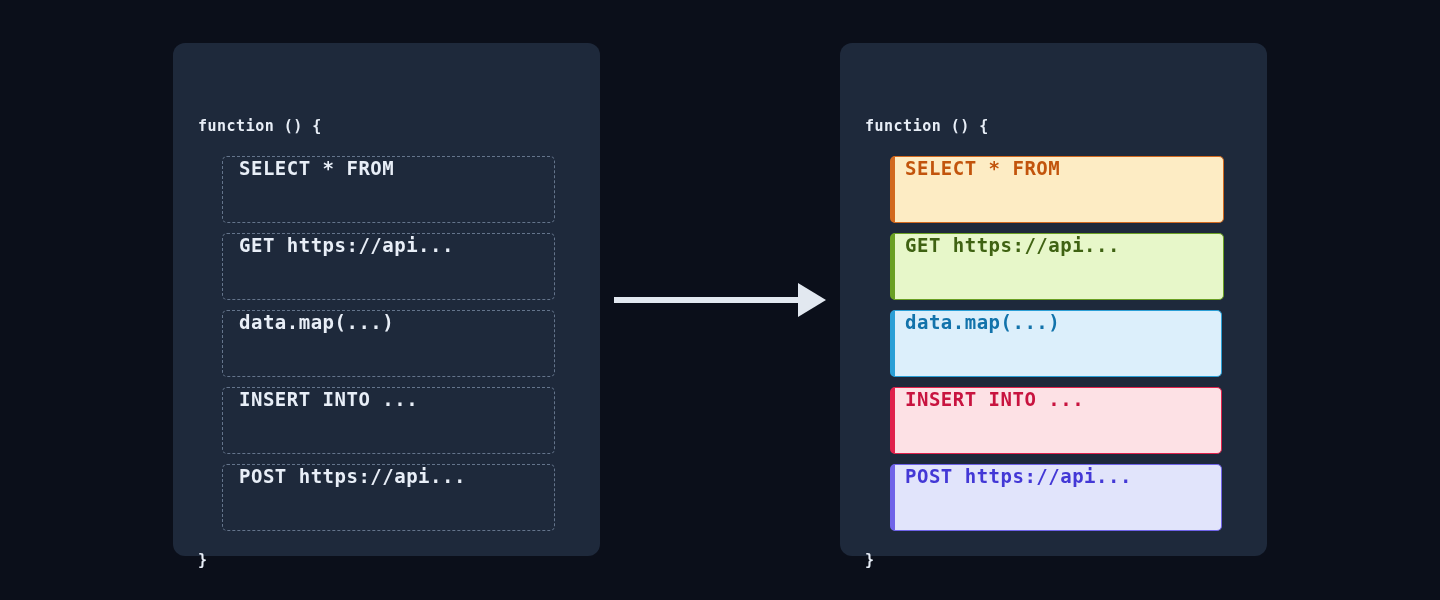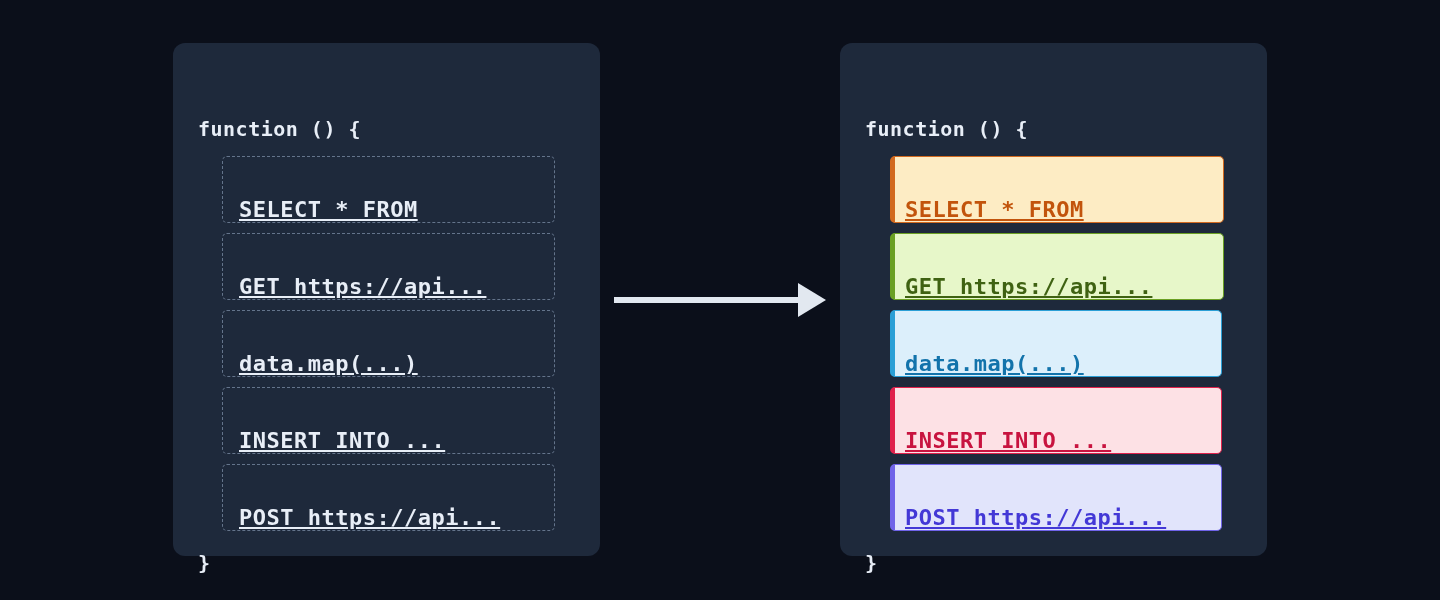--- a/index.html
+++ b/index.html
@@ -32,47 +32,46 @@
     top: 43px;
     height: 513px;
   }
   .panel-before { left: 173px;  width: 427px; }
   .panel-after  { left: 840px;  width: 427px; }
 
   .code-line {
     position: absolute;
     left: 25px;
     color: #e8eef7;
-    font-size: 20px;
+    font-size: 15px;
     font-weight: bold;
     letter-spacing: 0.5px;
     white-space: pre;
   }
   .code-open  { top: 74px; }
   .code-close { top: 508px; }
 
   
   .rows {
     position: absolute;
     left: 49px;
     top: 113px;
   }
   .panel-after .rows { left: 50px; }
 
   .row {
     height: 67px;
     margin-bottom: 10px;
     display: flex;
-    align-items: flex-end;
+    align-items: flex-start;
     border-radius: 5px;
-    font-size: 22px;
+    font-size: 19px;
     font-weight: bold;
     letter-spacing: 0.5px;
     white-space: pre;
-    text-decoration: underline;
   }
 
   
   .row-plain {
     width: 333px;
     border: 1.5px dashed #64748b;
     background: transparent;
     color: #e8eef7;
     padding-left: 16px;
   }

